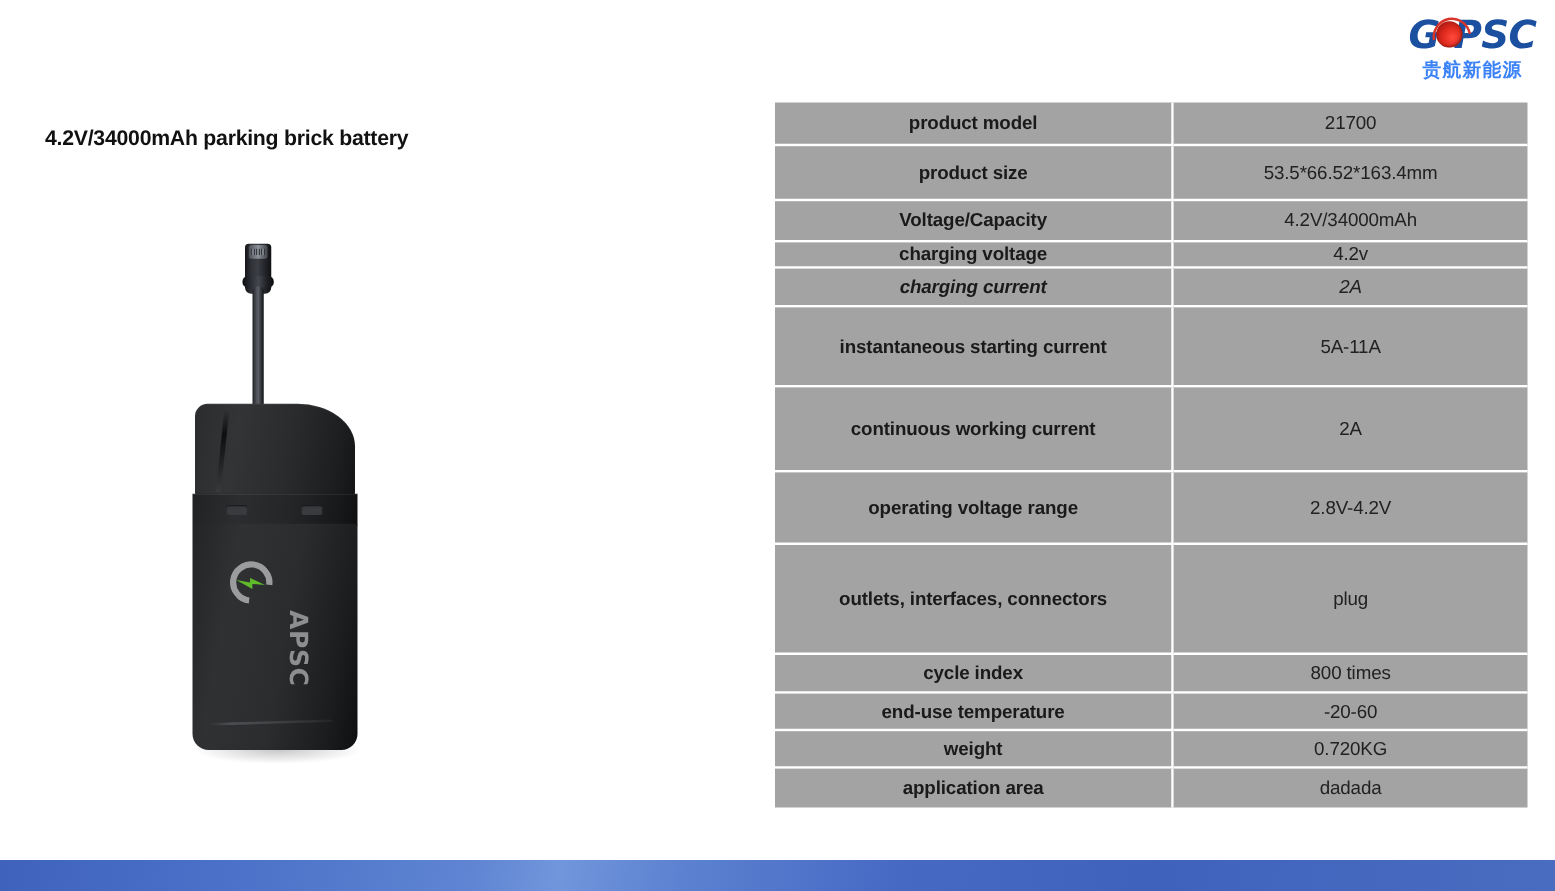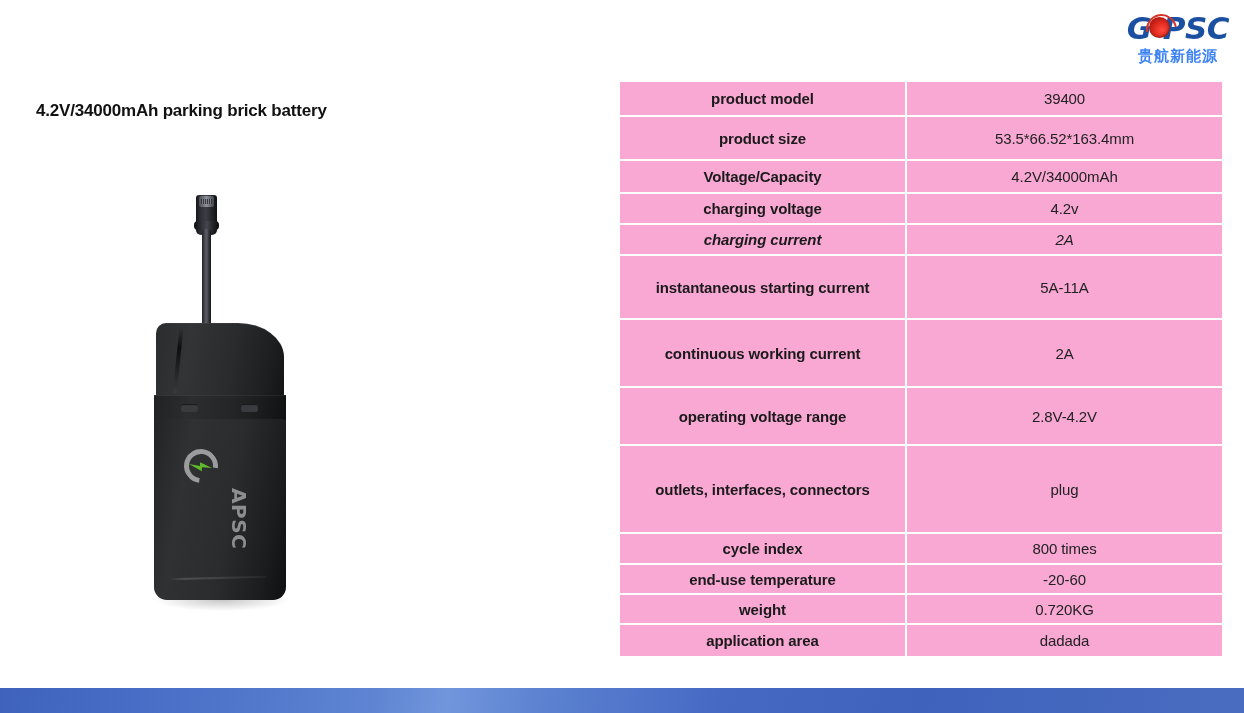--- a/index.html
+++ b/index.html
@@ -254,23 +254,23 @@
   
   #spec-table {
     position: absolute;
     left: 620px;
     top: 82px;
     width: 602px;
     border-collapse: separate;
     border-spacing: 0;
   }
   #spec-table td {
-    background: #f9a8d4;
+    background: #a3a3a3;
     border-bottom: 2px solid #ffffff;
-    padding: 0 0;
+    padding: 0 16px;
     vertical-align: middle;
   }
   #spec-table tr:last-child td { border-bottom: none; }
   .cell-label {
     width: 285px;
     border-right: 2px solid #ffffff;
     text-align: center;
     font-size: 15px;
     font-weight: bold;
     color: #1a1a1a;
@@ -337,31 +337,31 @@
       <div id="battery-logo-bolt"></div>
     </div>
     <div id="battery-logo-text">APSC</div>
   </div>
 </div>
 
 <table id="spec-table">
   <tbody id="spec-table-body">
       <tr style="height: 35px;">
         <td class="cell-label">product model</td>
-        <td class="cell-value">39400</td>
+        <td class="cell-value">21700</td>
       </tr>
       <tr style="height: 44px;">
         <td class="cell-label">product size</td>
         <td class="cell-value">53.5*66.52*163.4mm</td>
       </tr>
       <tr style="height: 33px; border-radius: 15px;">
         <td class="cell-label">Voltage/Capacity</td>
         <td class="cell-value">4.2V/34000mAh</td>
       </tr>
-      <tr style="height: 31px;">
+      <tr style="height: 21px;">
         <td class="cell-label">charging voltage</td>
         <td class="cell-value">4.2v</td>
       </tr>
       <tr style="height: 31px; font-style: italic;">
         <td class="cell-label">charging current</td>
         <td class="cell-value">2A</td>
       </tr>
       <tr style="height: 64px;">
         <td class="cell-label">instantaneous starting current</td>
         <td class="cell-value">5A-11A</td>

